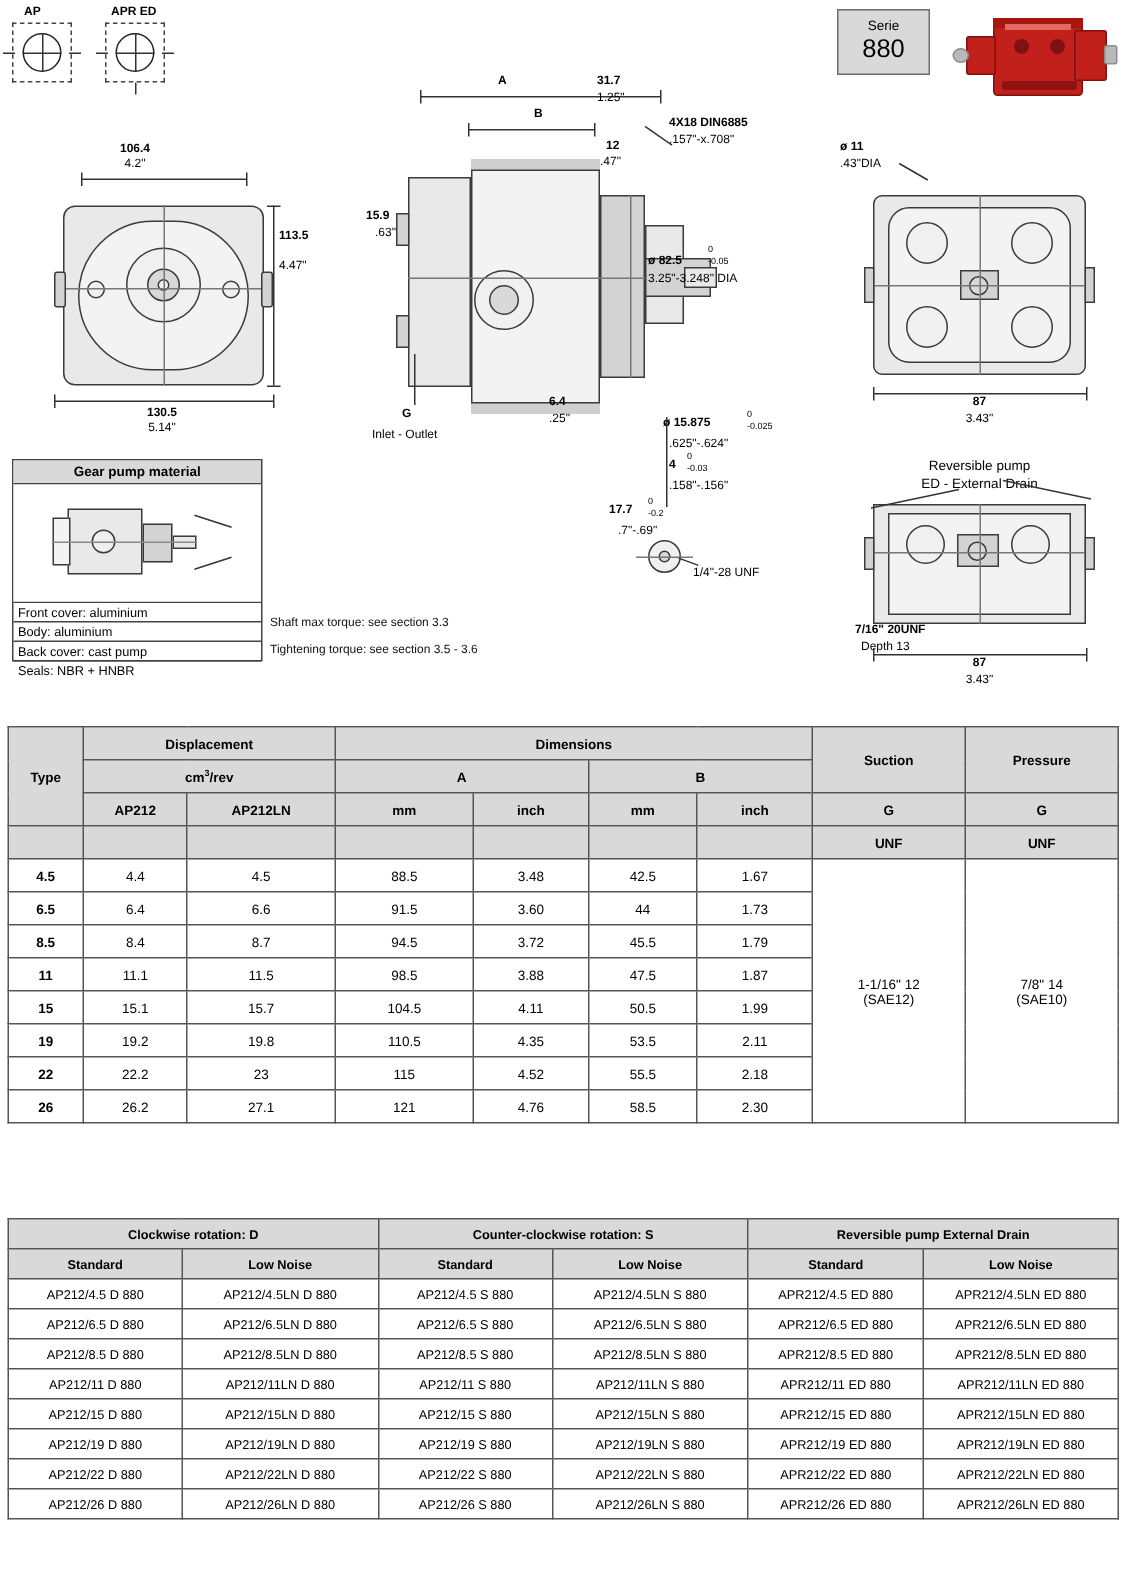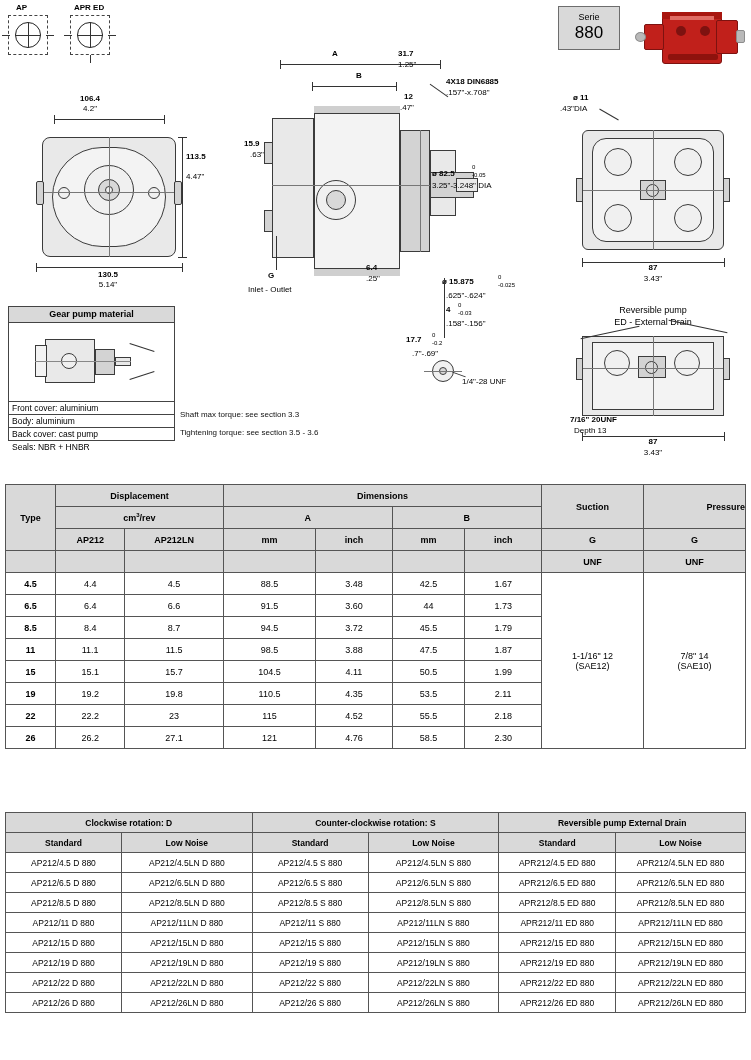--- a/index.html
+++ b/index.html
@@ -208,21 +208,21 @@
 
     <div class="ln vln" style="left:44px;top:0px;height:60px;"></div>
     <div class="circ" style="left:32px;top:82px;width:22px;height:22px;"></div>
     <div class="circ f" style="left:39px;top:89px;width:8px;height:8px;"></div>
     <div class="ln hln" style="left:24px;top:93px;width:38px;background:#777;"></div>
     <div class="txt" style="left:62px;top:100px;">1/4"-28 UNF</div>
     <div class="ln" style="left:52px;top:96px;width:14px;height:1px;transform:rotate(20deg);"></div>
   </div>
 
   <div class="abs" style="left:560px;top:92px;width:185px;height:200px;">
-    <div class="txt b" style="left:13px;top:2px;">ø 11</div>
+    <div class="txt b" style="left:0;top:2px;">ø 11</div>
     <div class="txt" style="left:0px;top:13px;">.43"DIA</div>
     <div class="ln" style="left:38px;top:22px;width:22px;height:1px;transform:rotate(30deg);"></div>
 
     <div class="part" style="left:22px;top:38px;width:142px;height:120px;border-radius:6px;"></div>
     <div class="part l" style="left:32px;top:46px;width:122px;height:104px;border-radius:14px;"></div>
     <div class="circ" style="left:44px;top:56px;width:28px;height:28px;"></div>
     <div class="circ" style="left:114px;top:56px;width:28px;height:28px;"></div>
     <div class="circ" style="left:44px;top:112px;width:28px;height:28px;"></div>
     <div class="circ" style="left:114px;top:112px;width:28px;height:28px;"></div>
     <div class="part d" style="left:80px;top:88px;width:26px;height:20px;"></div>
@@ -289,21 +289,21 @@
 
   <table class="tbl1">
     <thead>
       <tr>
         <th rowspan="3" style="width:50px;">Type</th>
         <th colspan="2" style="width:152px;">
           <span>Displacement</span>
         </th>
         <th colspan="4" style="width:288px;">Dimensions</th>
         <th rowspan="2" style="width:102px;">Suction</th>
-        <th rowspan="2" style="width:102px;text-align:right;">Pressure</th>
+        <th rowspan="2" style="width:102px;">Pressure</th>
       </tr>
       <tr>
         <th colspan="2">
           <span style="font-size:9px;">cm<sup style="font-size:6px;">3</sup>/rev</span>
         </th>
         <th colspan="2">A</th>
         <th colspan="2">B</th>
       </tr>
       <tr>
         <th>AP212</th>

